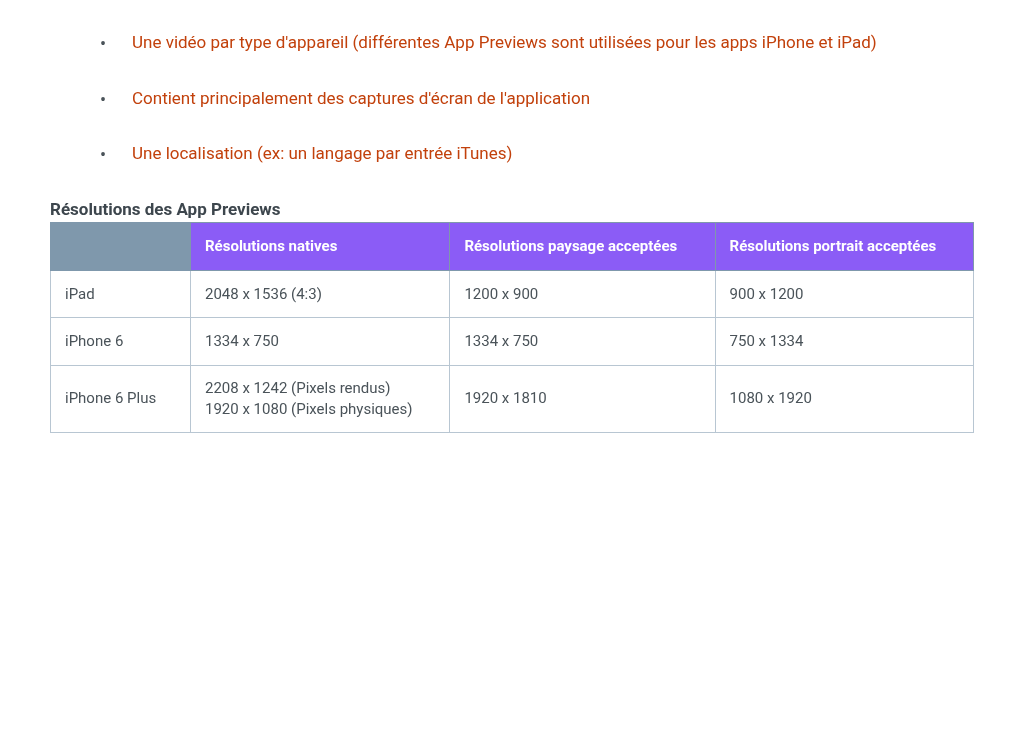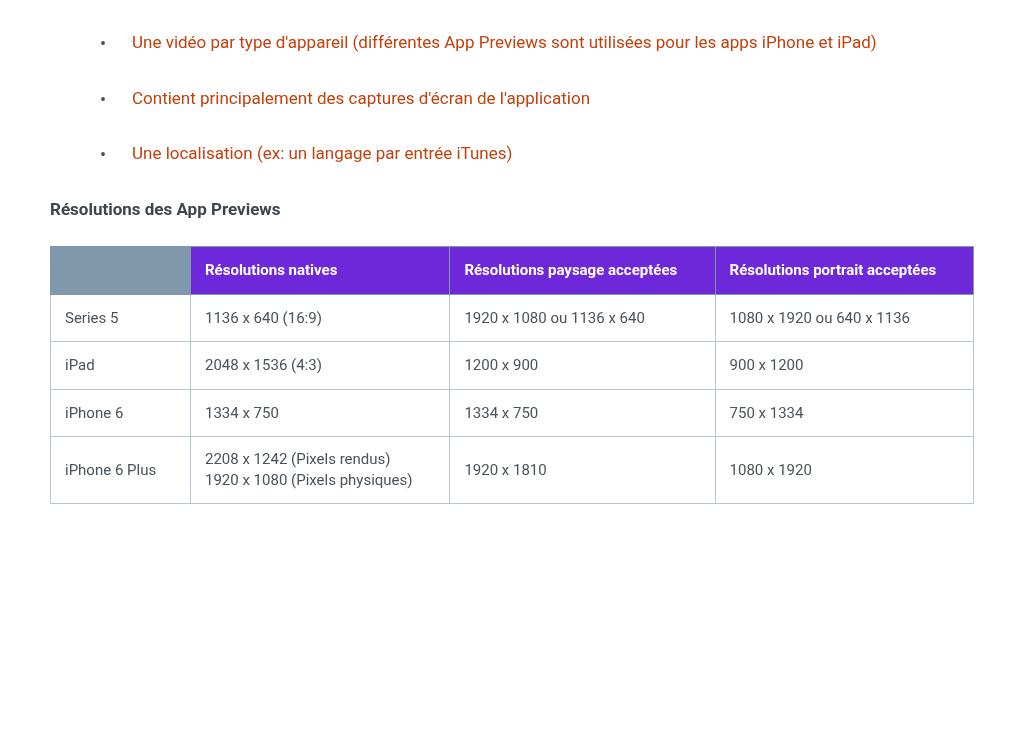--- a/index.html
+++ b/index.html
@@ -33,34 +33,33 @@
       left: 0;
       top: 0;
       font-size: 18px;
       color: #4a5359;
     }
     .heading {
       font-size: 17px;
       font-weight: 700;
       color: #3d464d;
       margin-top: 10px;
-      margin-bottom: 24px;
       padding-left: 10px;
     }
     .table-wrapper {
       padding-left: 10px;
       padding-right: 10px;
     }
     table {
       border-collapse: collapse;
       width: 100%;
       font-size: 15px;
     }
     thead th {
-      background-color: #6d28d9;
+      background-color: #8b5cf6;
       color: #ffffff;
       font-weight: 700;
       text-align: left;
       padding: 12px 14px;
       border: 1px solid #7f98ac;
     }
     thead th:first-child {
       background-color: #7f98ac;
     }
     tbody td {
@@ -92,26 +91,20 @@
     <thead>
       <tr>
         <th></th>
         <th>Résolutions natives</th>
         <th>Résolutions paysage acceptées</th>
         <th>Résolutions portrait acceptées</th>
       </tr>
     </thead>
     <tbody>
       <tr>
-        <td>Series 5</td>
-        <td>1136 x 640 (16:9)</td>
-        <td>1920 x 1080 ou 1136 x 640</td>
-        <td>1080 x 1920 ou 640 x 1136</td>
-      </tr>
-      <tr>
         <td>iPad</td>
         <td>2048 x 1536 (4:3)</td>
         <td>1200 x 900</td>
         <td>900 x 1200</td>
       </tr>
       <tr>
         <td>iPhone 6</td>
         <td>1334 x 750</td>
         <td>1334 x 750</td>
         <td>750 x 1334</td>

